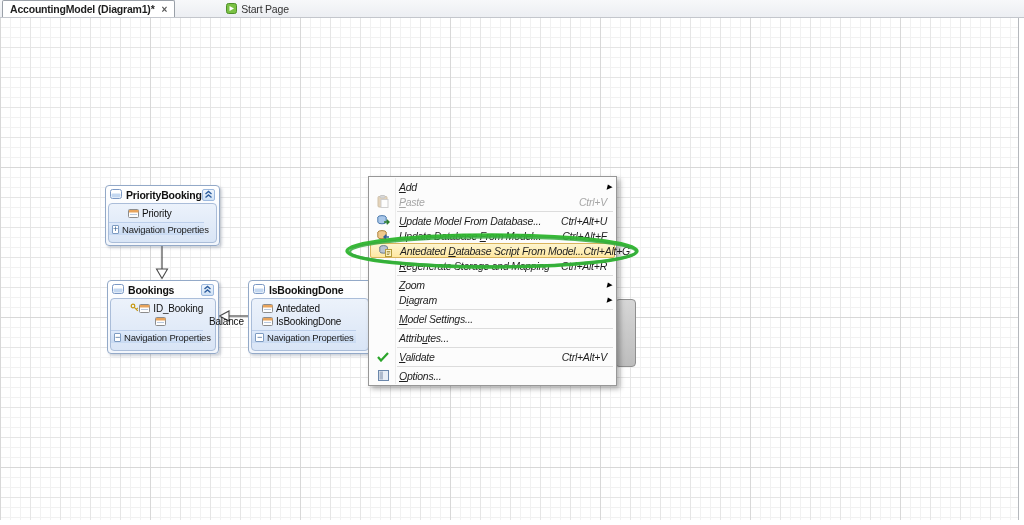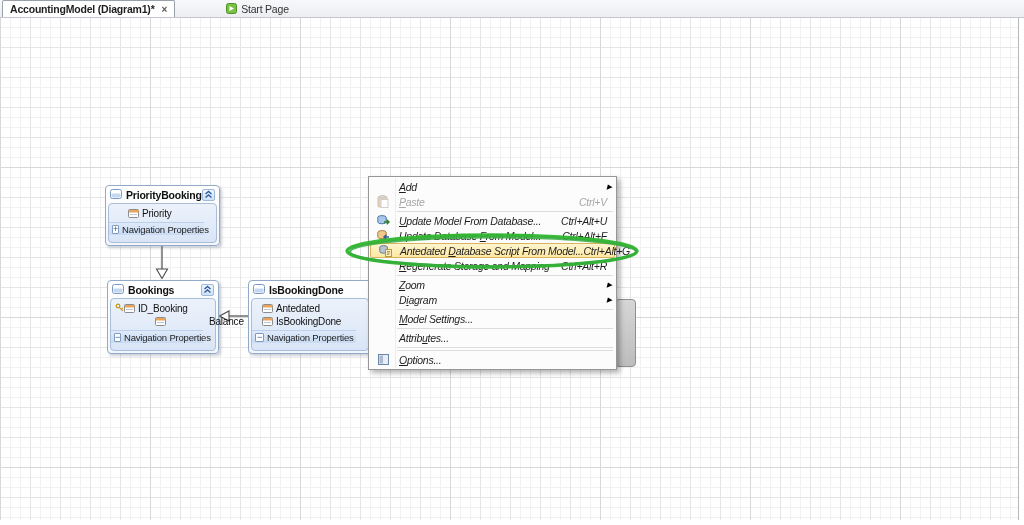--- a/index.html
+++ b/index.html
@@ -153,21 +153,21 @@
     </span>
     <span class="ename">Bookings</span>
     <span class="collapse-btn">
       <svg width="9" height="9">
           <path d="M1.5 4 L4.5 1.5 L7.5 4" stroke="#2e5e9e" fill="none" stroke-width="1.4"></path>
           <path d="M1.5 7.5 L4.5 5 L7.5 7.5" stroke="#2e5e9e" fill="none" stroke-width="1.4"></path>
         </svg>
     </span>
   </div>
   <div class="ebody">
-    <div class="prow" style="padding-left:4px;">
+    <div class="prow" style="padding-left:4px;justify-content:flex-end;">
       <span>
         <svg width="9" height="9">
             <circle cx="3" cy="3" r="1.8" fill="none" stroke="#c79810" stroke-width="1.2"></circle>
             <path d="M4.3 4.3 L7.8 7.8 M6.3 6.3 L7.8 4.8" stroke="#c79810" stroke-width="1.2" fill="none"></path>
           </svg>
       </span>
       <span>
         <svg width="11" height="10">
             <rect x="0.5" y="1.5" width="10" height="8" rx="1" fill="#fdfdfd" stroke="#8c8c8c"></rect>
             <rect x="1" y="2" width="9.5" height="2.5" fill="#e8a45c"></rect>
@@ -316,20 +316,29 @@
   </div>
 
   <div class="sep"></div>
 
   <div class="mi">
     <span class="lbl"><span>Attrib</span><u>u</u><span>tes...</span></span>
   </div>
 
   <div class="sep"></div>
 
+  <div class="mi">
+    <span class="mico">
+      <svg width="12" height="10">
+          <path d="M1 5 L4 8.5 L11 1" stroke="#2aa52a" stroke-width="2.2" fill="none"></path>
+        </svg>
+    </span>
+    <span class="lbl"><span></span><u>V</u><span>alidate</span></span>
+    <span class="sc">Ctrl+Alt+V</span>
+  </div>
 
   <div class="sep"></div>
 
   <div class="mi">
     <span class="mico">
       <svg width="11" height="11">
           <rect x="0.5" y="0.5" width="10" height="10" fill="#e8eef6" stroke="#6b87ab"></rect>
           <rect x="1.5" y="1.5" width="3.5" height="8" fill="#aebacc"></rect>
         </svg>
     </span>

